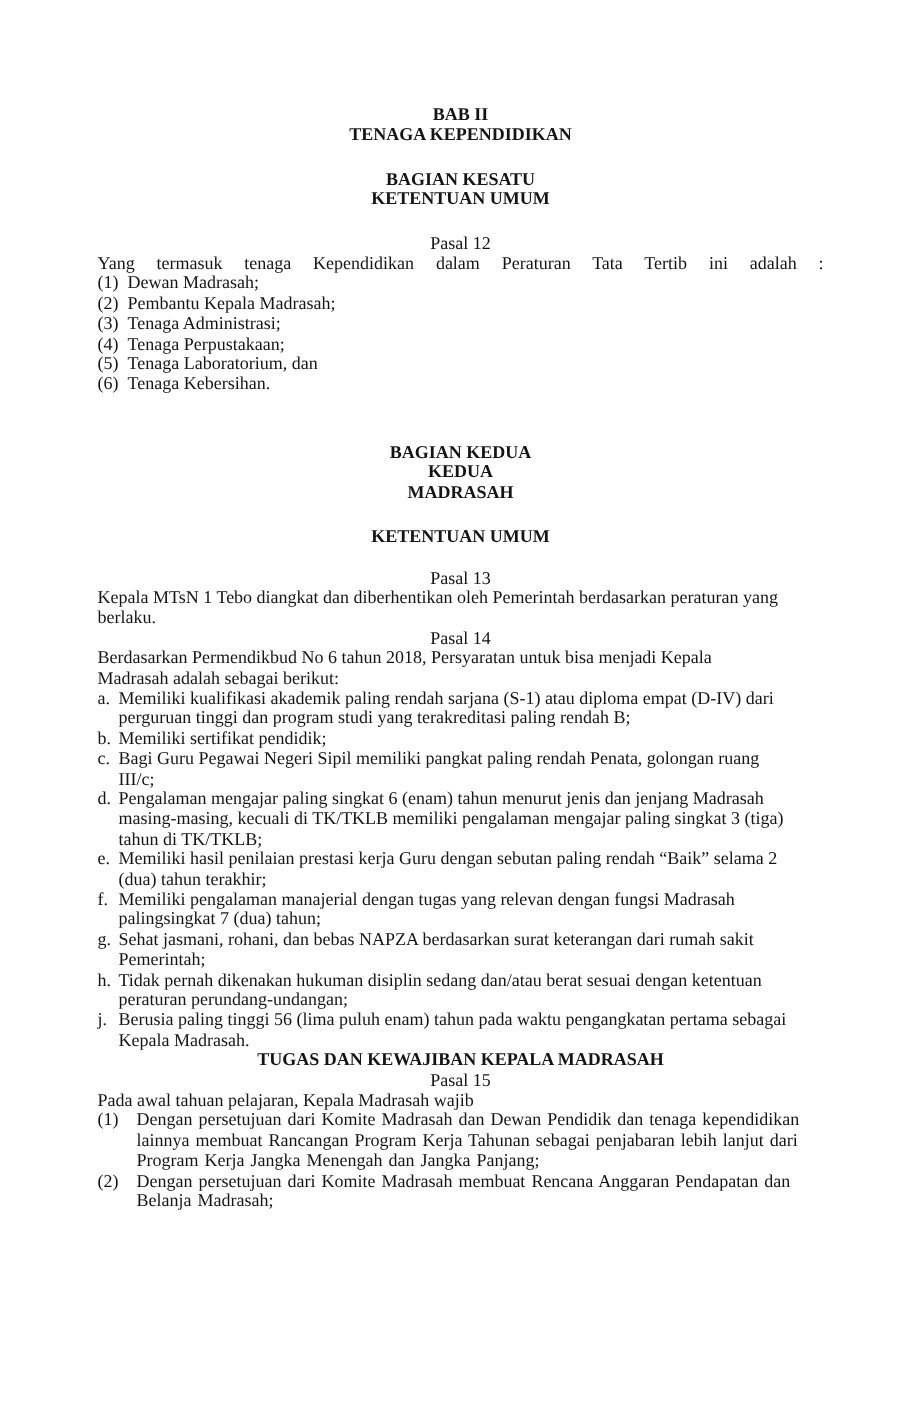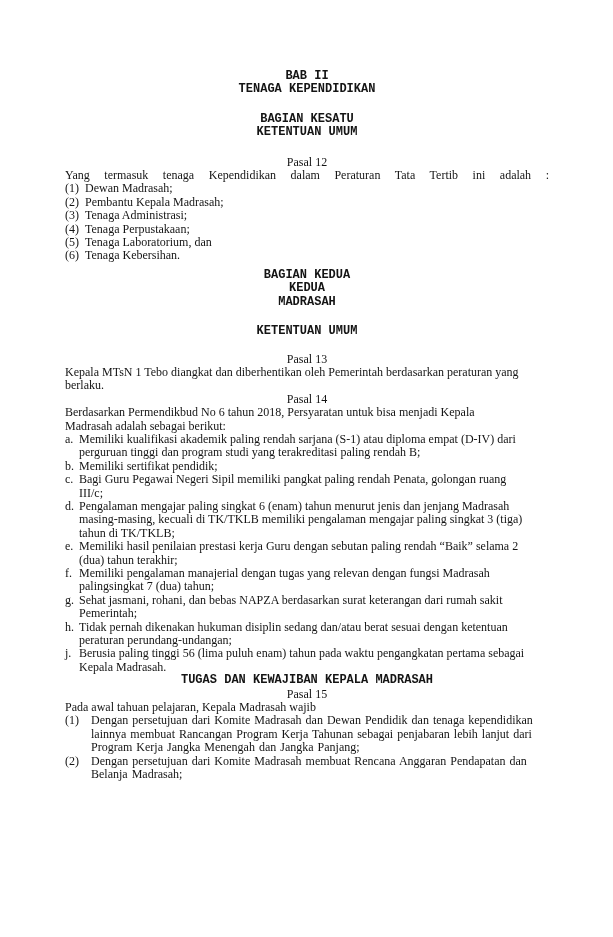--- a/index.html
+++ b/index.html
@@ -14,27 +14,27 @@
     height: 937px;
     background: #ffffff;
     padding: 70px 64px 0 65px;
     font-family: "Liberation Serif", "DejaVu Serif", serif;
     font-size: 12px;
     line-height: 13.4px;
     color: #141414;
     overflow: hidden;
   }
   .c  { text-align: center; }
-  .b  { font-weight: bold; font-family: Liberation Mono, monospace; }
+  .b  { font-weight: bold; }
   .pre { white-space: pre-line; }
   .jl { text-align: justify; text-align-last: justify; }
   .mt14 { margin-top: 14px; }
   .mt15 { margin-top: 16px; }
   .mt16 { margin-top: 16px; }
-  .mt18 { margin-top: 6px; }
+  .mt18 { margin-top: 32px; }
   .mt42 { }
   
   .numli { padding-left: 20px; text-indent: -20px; }
   .numli .lbl { display: inline-block; width: 20px; text-indent: 0; }
   
   .letli { padding-left: 14px; text-indent: -14px; }
   .letli .lbl { display: inline-block; width: 14px; text-indent: 0; }
   
   .p15li { padding-left: 26px; text-indent: -26px; word-spacing: 1px; }
   .p15li .lbl { display: inline-block; width: 26px; text-indent: 0; }

